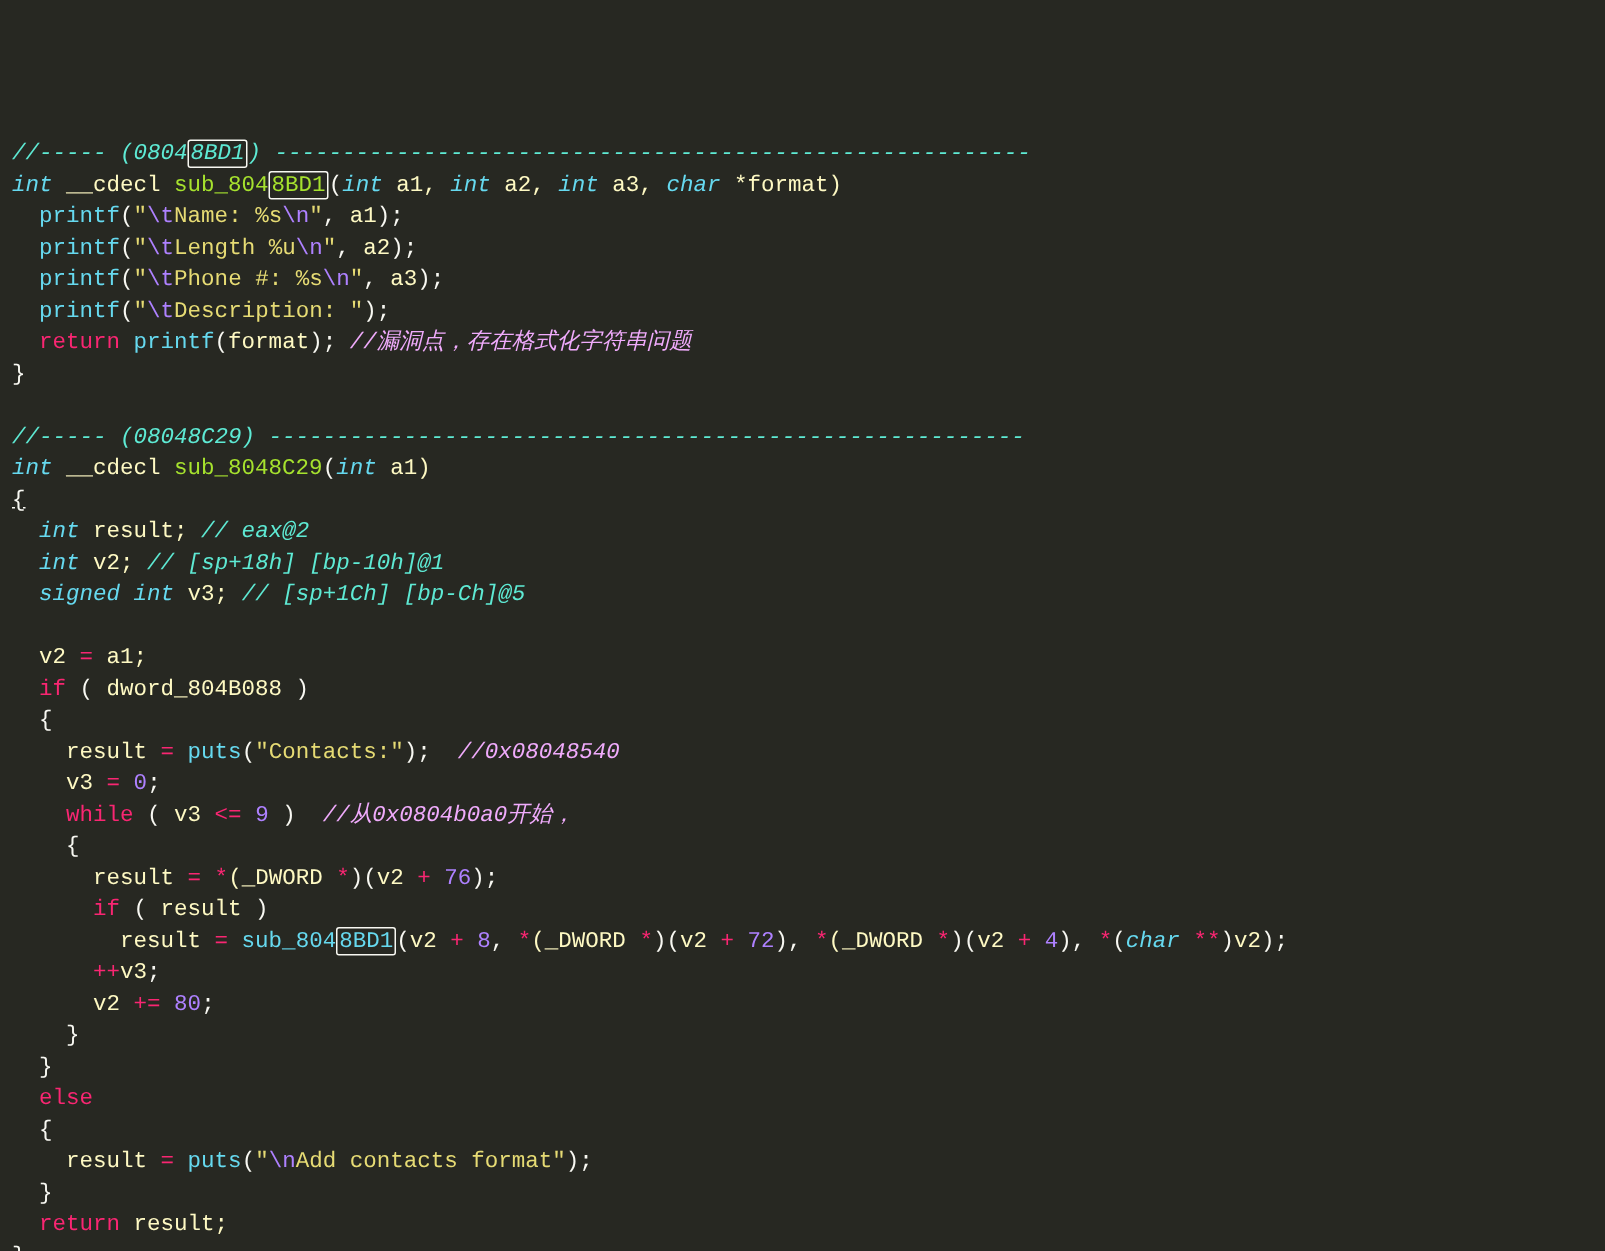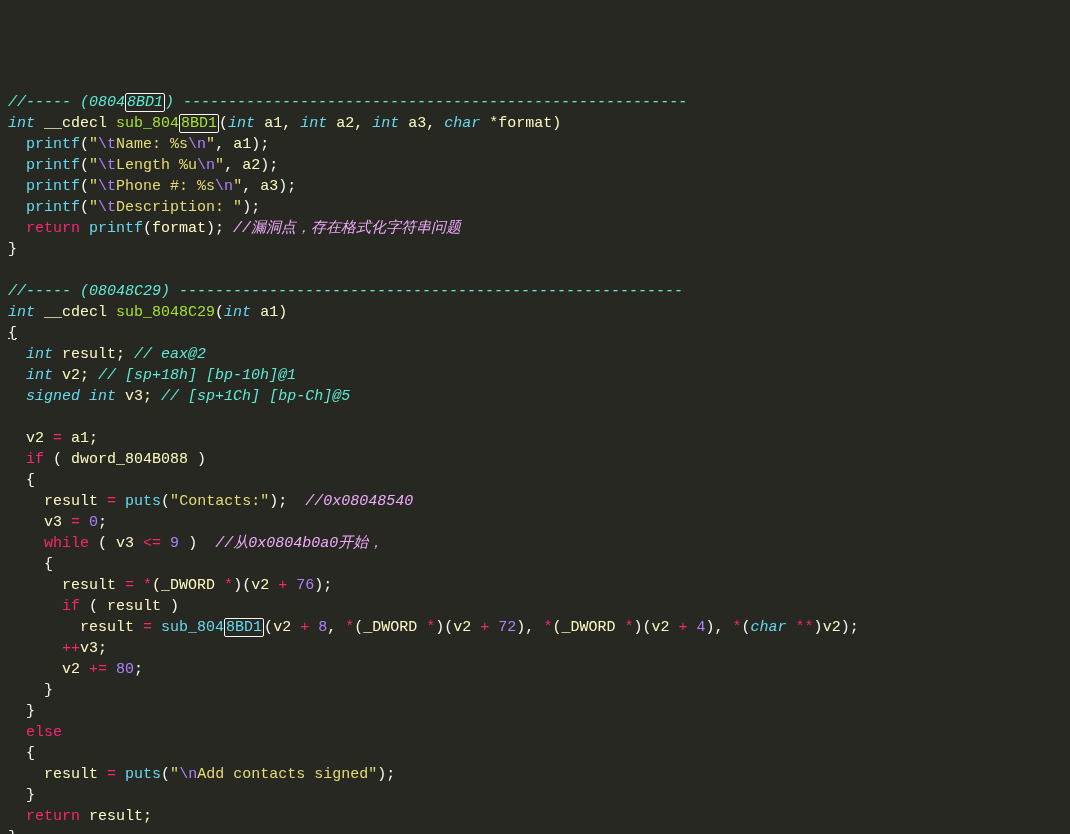--- a/index.html
+++ b/index.html
@@ -61,19 +61,19 @@
     {
       <span class="c-ident">result</span> <span class="c-op">=</span> <span class="c-op">*</span><span class="c-ident">(_DWORD </span><span class="c-op">*</span>)(<span class="c-ident">v2</span> <span class="c-op">+</span> <span class="c-num">76</span>);
       <span class="c-keyword">if</span> ( <span class="c-ident">result</span> )
         <span class="c-ident">result</span> <span class="c-op">=</span> <span class="c-funcCall"><span>sub_804</span><span class="hl">8BD1</span></span>(<span class="c-ident">v2</span> <span class="c-op">+</span> <span class="c-num">8</span>, <span class="c-op">*</span><span class="c-ident">(_DWORD </span><span class="c-op">*</span>)(<span class="c-ident">v2</span> <span class="c-op">+</span> <span class="c-num">72</span>), <span class="c-op">*</span><span class="c-ident">(_DWORD </span><span class="c-op">*</span>)(<span class="c-ident">v2</span> <span class="c-op">+</span> <span class="c-num">4</span>), <span class="c-op">*</span>(<span class="c-type">char</span> <span class="c-op">**</span>)<span class="c-ident">v2</span>);
       <span class="c-op">++</span><span class="c-ident">v3</span>;
       <span class="c-ident">v2</span> <span class="c-op">+=</span> <span class="c-num">80</span>;
     }
   }
   <span class="c-keyword">else</span>
   {
-    <span class="c-ident">result</span> <span class="c-op">=</span> <span class="c-funcCall">puts</span>(<span class="c-string"><span>"</span><span class="c-esc">\n</span><span>Add contacts signed</span>"</span>);
+    <span class="c-ident">result</span> <span class="c-op">=</span> <span class="c-funcCall">puts</span>(<span class="c-string"><span>"</span><span class="c-esc">\n</span><span>Add contacts format</span>"</span>);
   }
   <span class="c-keyword">return</span> <span class="c-ident">result;</span>
 <u>}</u></div>
 
 
 
 
 </body></html>

